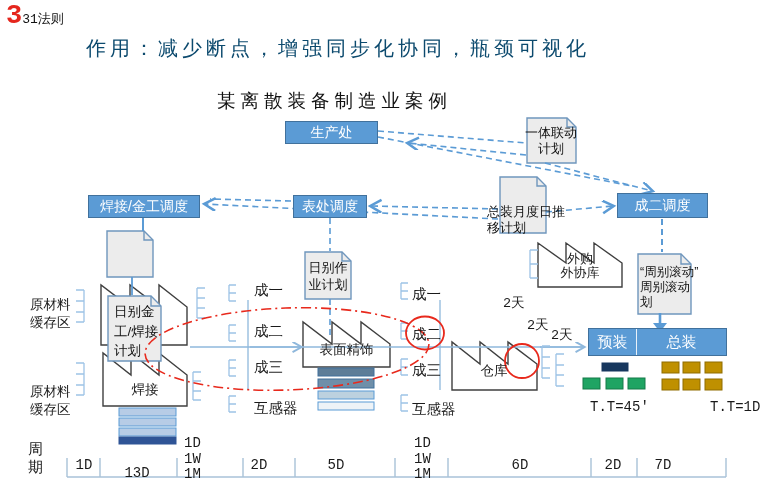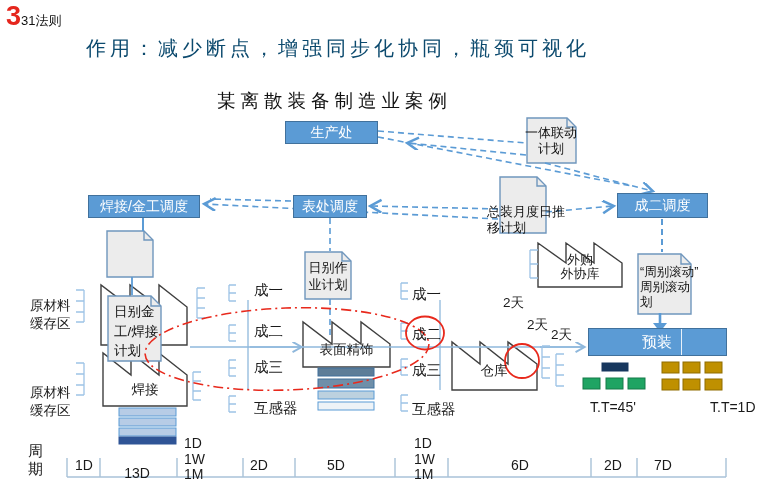--- a/index.html
+++ b/index.html
@@ -1,19 +1,19 @@
 <!DOCTYPE html>
 <html><head>
 <meta charset="utf-8">
 <style>
   html,body{margin:0;padding:0;background:#fff;}
   #stage{position:relative;width:768px;height:490px;background:#fff;overflow:hidden;
          font-family:"Liberation Sans","DejaVu Sans",sans-serif;}
   svg{position:absolute;left:0;top:0;}
-  .t{position:absolute;color:#1a1a1a;white-space:nowrap;}
+  .t{position:absolute;color:#1a1a1a;white-space:nowrap;font-family:Liberation Mono, monospace;}
   .center{text-align:center;}
   .bluebox{position:absolute;background:#5b9bd5;border:1.4px solid #41719c;color:#fff;
            display:flex;align-items:center;justify-content:center;font-size:14px;box-sizing:border-box;}
   .doc-text{position:absolute;color:#111;font-size:13px;line-height:15.5px;}
   .doc-text span{display:block;}
   .stackline span{display:block;}
   .title-big{font-size:27px;font-weight:bold;color:#e5261d;}
   .title-rest{font-size:13px;color:#111;}
   .subtitle{font-size:20px;letter-spacing:4px;color:#0c4a6e;}
   .casetitle{font-size:18.5px;letter-spacing:5px;color:#111;}
@@ -144,20 +144,21 @@
   </div>
   <div class="t subtitle" style="left:86px;top:35px;">作用：减少断点，增强同步化协同，瓶颈可视化</div>
   <div class="t casetitle" style="left:217px;top:88px;">某离散装备制造业案例</div>
 
   <div class="bluebox" style="left:285px;top:121px;width:93px;height:23px;">生产处</div>
   <div class="bluebox" style="left:88px;top:195px;width:112px;height:23px;">焊接/金工调度</div>
   <div class="bluebox" style="left:293px;top:195px;width:74px;height:23px;">表处调度</div>
   <div class="bluebox" style="left:617px;top:193px;width:91px;height:25px;">成二调度</div>
   <div class="bluebox" style="left:588px;top:328px;width:139px;height:28px;padding:0;font-size:15px;">
     <div style="width:47px;height:100%;display:flex;align-items:center;justify-content:center;border-right:1.6px solid #e9f1f9;">预装</div>
+    <div style="flex:1;height:100%;display:flex;align-items:center;justify-content:center;">总装</div>
   </div>
 
   <div class="doc-text center" style="left:519px;top:125px;width:64px;line-height:16px;">
     <span>一体联动</span>
       <span>计划</span>
   </div>
   <div class="doc-text" style="left:487px;top:196px;width:82px;margin-top:8px;">
     <span>总装月度日推</span>
       <span>移计划</span>
   </div>

